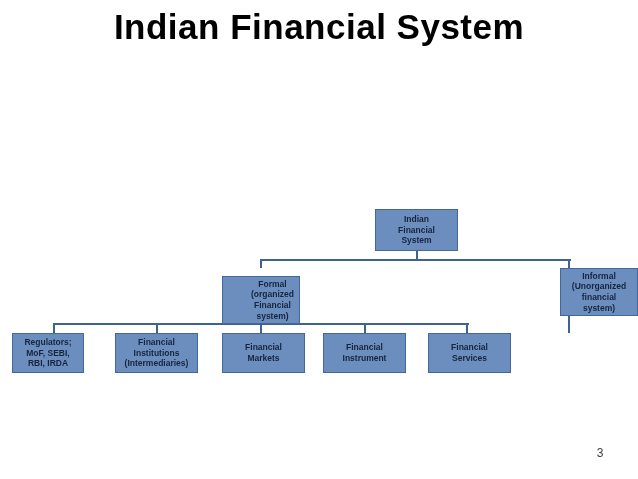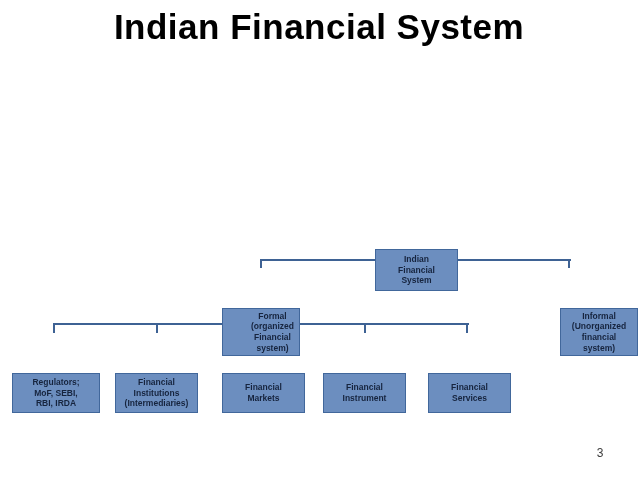--- a/index.html
+++ b/index.html
@@ -32,21 +32,20 @@
     position:absolute;
     box-sizing:border-box;
     background:var(--box-fill);
     border:1.5px solid var(--box-border);
     color:var(--box-text);
     font-size:8.5px;font-weight:bold;
     line-height:1.26;
     display:flex;align-items:center;justify-content:center;
     text-align:center;
     white-space:pre-line;
-    margin-top:40px;
   }
   .line{
     position:absolute;
     background:var(--connector);
   }
   .page-number{
     position:absolute;
     left:588px;top:446px;width:24px;
     text-align:center;
     font-size:12px;
@@ -69,30 +68,30 @@
   <div class="line" style="left:53px;top:323px;width:2px;height:10px;"></div>
   <div class="line" style="left:156px;top:323px;width:2px;height:10px;"></div>
   <div class="line" style="left:364px;top:323px;width:2px;height:10px;"></div>
   <div class="line" style="left:466px;top:323px;width:2px;height:10px;"></div>
   <div class="line" style="left:568px;top:316px;width:2px;height:17px;"></div>
 
   <div class="node" style="left:375px;top:209px;width:83px;height:42px;">Indian
 Financial
 System</div>
 
-  <div class="node" style="left:222px;top:268px;width:78px;height:48px;padding-left:23px;">Formal
+  <div class="node" style="left:222px;top:276px;width:78px;height:48px;padding-left:23px;">Formal
 (organized
 Financial
 system)</div>
   <div class="node" style="left:560px;top:268px;width:78px;height:48px;">Informal
 (Unorganized
 financial
 system)</div>
 
-  <div class="node" style="left:12px;top:333px;width:88px;height:40px;">Regulators;
+  <div class="node" style="left:12px;top:333px;width:72px;height:40px;">Regulators;
 MoF, SEBI,
 RBI, IRDA</div>
   <div class="node" style="left:115px;top:333px;width:83px;height:40px;">Financial
 Institutions
 (Intermediaries)</div>
   <div class="node" style="left:222px;top:333px;width:83px;height:40px;">Financial
 Markets</div>
   <div class="node" style="left:323px;top:333px;width:83px;height:40px;">Financial
 Instrument</div>
   <div class="node" style="left:428px;top:333px;width:83px;height:40px;">Financial

